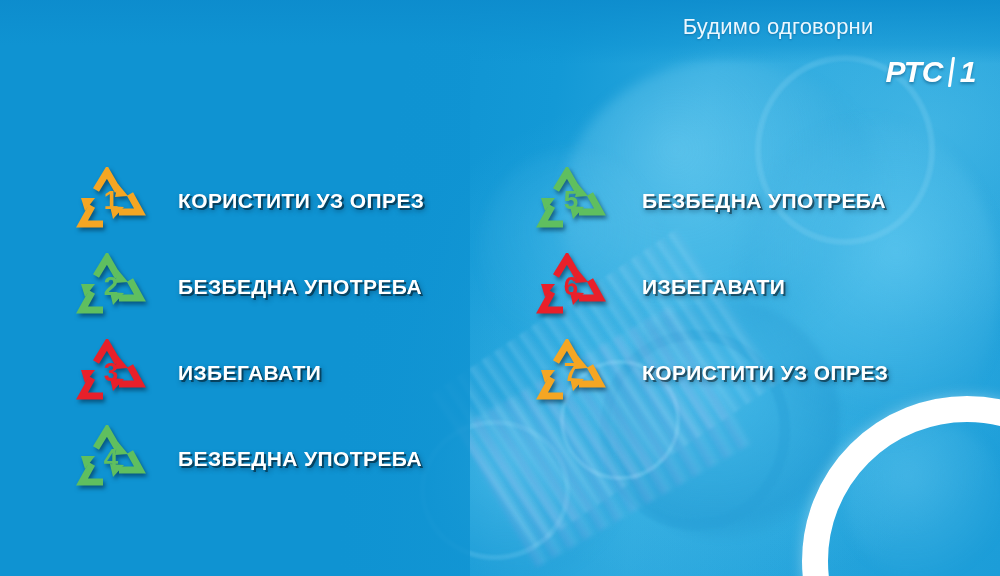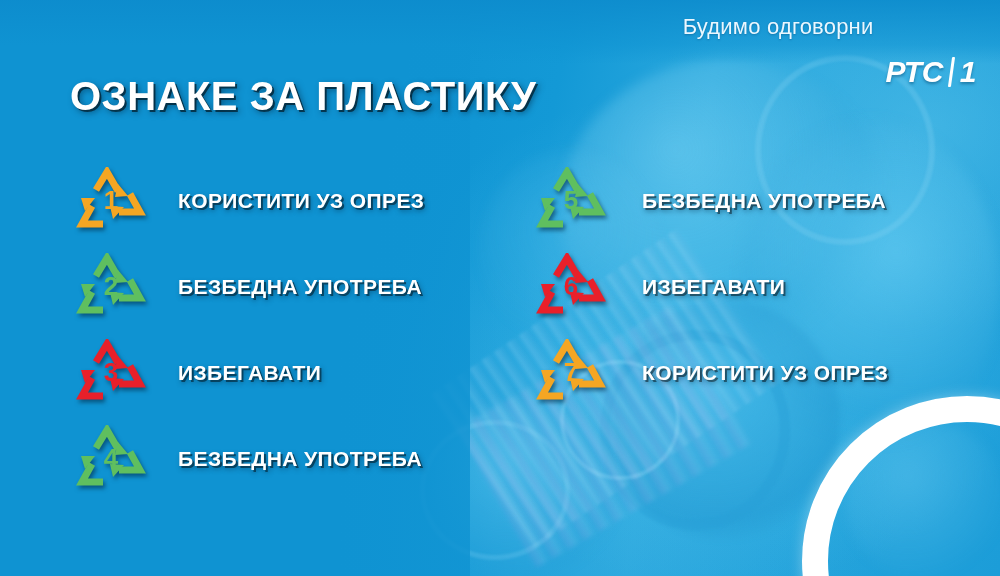--- a/index.html
+++ b/index.html
@@ -188,21 +188,20 @@
 
   <div class="header">
     <div class="header-slogan">Будимо одговорни</div>
     <div class="logo">
       <span>РТС</span>
       <span class="bar"></span>
       <span class="one">1</span>
     </div>
   </div>
 
-  <div class="title">ОЗНАКЕ ЗА ПЛАСТИКУ</div>
 
   <div class="col col-left" id="col-left">
     <div class="row">
       <div class="sym">
 
   <svg class="recycle" width="74" height="68" viewBox="0 0 74 68">
     <g fill="none" stroke="#f5a623" stroke-width="7" stroke-linecap="butt" stroke-linejoin="miter">
 
       <path d="M22 23 L33 5 L44 24"></path>
 

